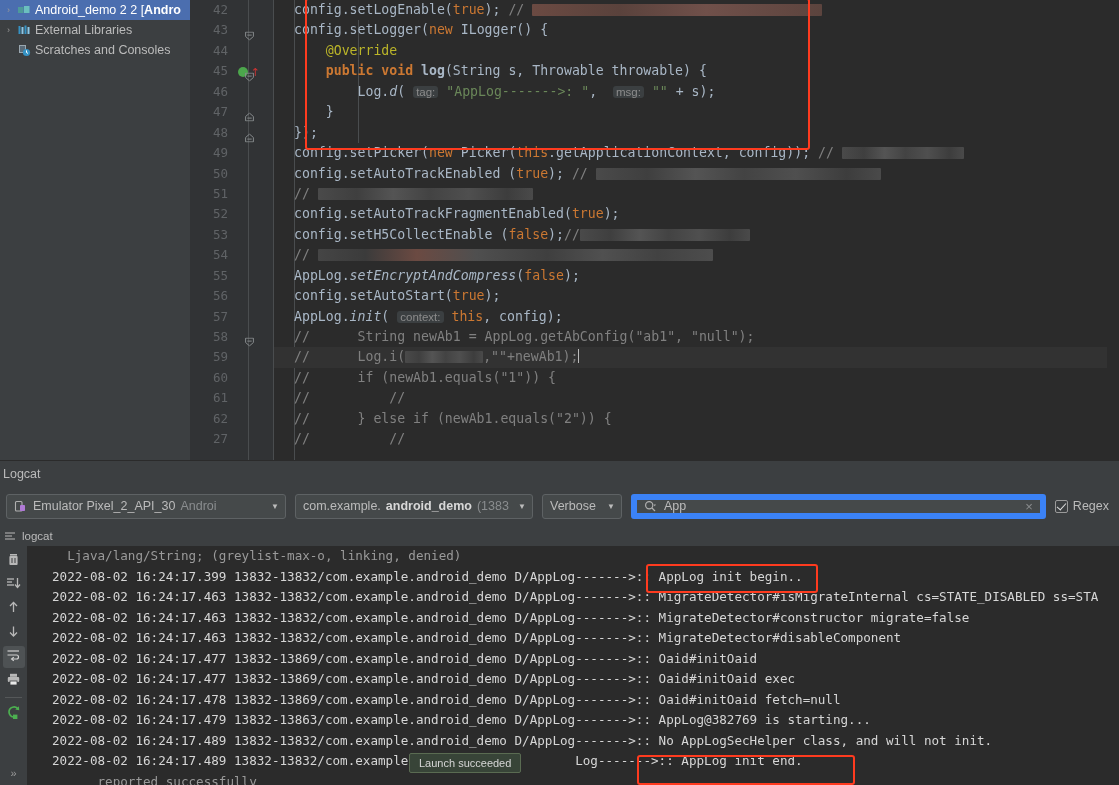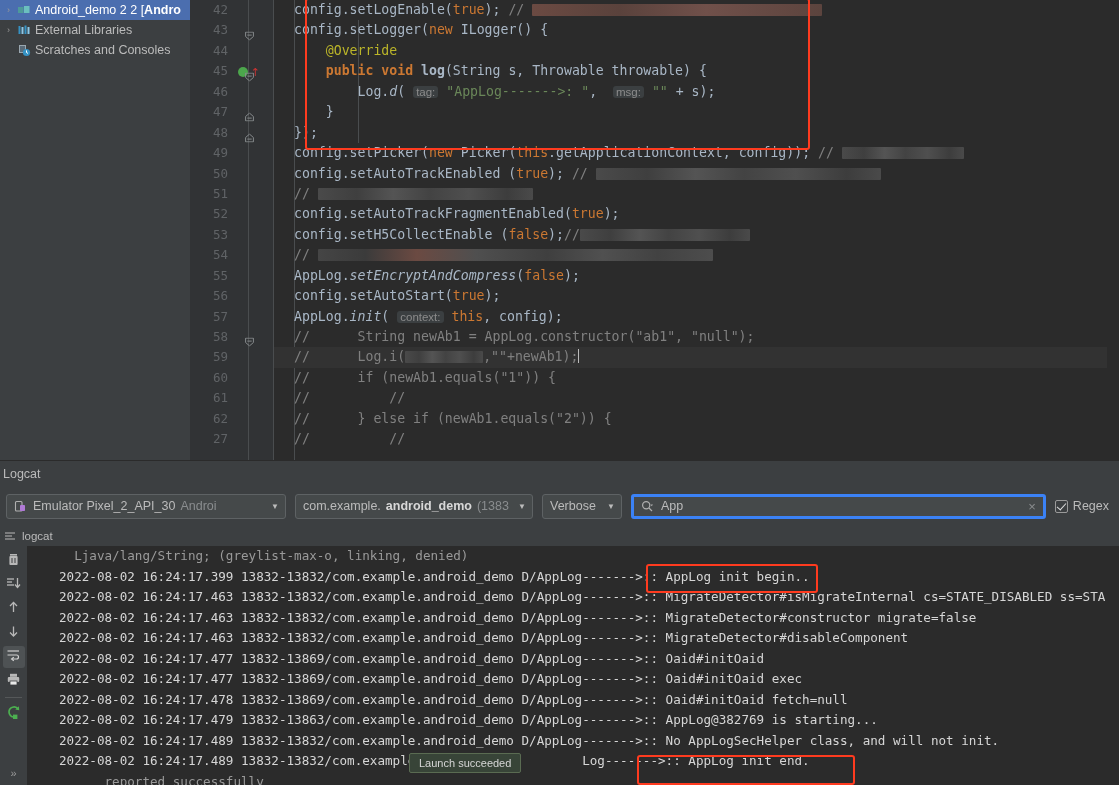--- a/index.html
+++ b/index.html
@@ -161,21 +161,21 @@
   }
   .combo .dim { color: #8a8d8f; }
   .combo .arrow { color: #bbbbbb; font-size: 8px; margin-left: 4px; }
   .device-combo { width: 280px; }
   .process-combo { width: 238px; }
   .level-combo { width: 80px; justify-content: space-between; }
   .searchfield {
     flex: 1 1 auto;
     height: 25px;
     background: #45494a;
-    border: 3px solid #3b82f6;
+    border: 6px solid #3b82f6;
     border-radius: 3px;
     display: flex; align-items: center;
     padding: 0 7px;
     font-size: 12.5px; color: #bbbbbb;
     gap: 7px;
   }
   .searchfield .value { flex: 1 1 auto; }
   .searchfield .clear { color: #8a8d8f; font-size: 13px; }
   .regex-wrap { display: flex; align-items: center; gap: 5px; font-size: 12.5px; color: #bbbbbb; padding-right: 4px;}
   .checkbox {
@@ -223,21 +223,21 @@
     background: #2b2b2b;
     position: relative;
     overflow: hidden;
   }
   .log-line {
     height: 20.5px; line-height: 20.5px;
     font-family: "DejaVu Sans Mono", monospace;
     font-size: 12.6px;
     color: #d6d6d6;
     white-space: pre;
-    padding-left: 32px;
+    padding-left: 25px;
   }
   .log-line.faded { color: #9a9a9a; }
 
   .tooltip-launch {
     position: absolute;
     background: #384438;
     border: 1px solid #5a6b52;
     color: #d6d6d6;
     font-family: "Liberation Sans", sans-serif;
     font-size: 11px;
@@ -342,21 +342,21 @@
         <div class="code-line"><span class="typ">});</span></div>
         <div class="code-line"><span class="typ">config.setPicker(</span><span class="kw">new </span><span class="typ">Picker(</span><span class="kw">this</span><span class="typ">.getApplicationContext, config)); </span><span class="cmt">// </span><span class="redact" style="width: 122px;"></span></div>
         <div class="code-line"><span class="typ">config.setAutoTrackEnabled (</span><span class="kw">true</span><span class="typ">); </span><span class="cmt">// </span><span class="redact" style="width: 285px;"></span></div>
         <div class="code-line"><span class="cmt">// </span><span class="redact" style="width: 215px;"></span></div>
         <div class="code-line"><span class="typ">config.setAutoTrackFragmentEnabled(</span><span class="kw">true</span><span class="typ">);</span></div>
         <div class="code-line"><span class="typ">config.setH5CollectEnable (</span><span class="kw">false</span><span class="typ">);</span><span class="cmt">//</span><span class="redact" style="width: 170px;"></span></div>
         <div class="code-line"><span class="cmt">// </span><span class="redact mixed" style="width: 395px;"></span></div>
         <div class="code-line"><span class="typ">AppLog.</span><span class="ital">setEncryptAndCompress</span><span class="typ">(</span><span class="kw">false</span><span class="typ">);</span></div>
         <div class="code-line"><span class="typ">config.setAutoStart(</span><span class="kw">true</span><span class="typ">);</span></div>
         <div class="code-line"><span class="typ">AppLog.</span><span class="ital">init</span><span class="typ">( </span><span class="param-hint">context:</span><span class="typ"> </span><span class="kw">this</span><span class="typ">, config);</span></div>
-        <div class="code-line"><span class="cmt">//      String newAb1 = AppLog.constructor("ab1", "null");</span></div>
+        <div class="code-line"><span class="cmt">//      String newAb1 = AppLog.getAbConfig("ab1", "null");</span></div>
         <div class="code-line current"><span class="cmt">//      Log.i(</span><span class="redact" style="width: 78px;"></span><span class="cmt">,""+newAb1);</span><span class="caret"></span></div>
         <div class="code-line"><span class="cmt">//      if (newAb1.equals("1")) {</span></div>
         <div class="code-line"><span class="cmt">//          //</span></div>
         <div class="code-line"><span class="cmt">//      } else if (newAb1.equals("2")) {</span></div>
         <div class="code-line"><span class="cmt">//          //</span></div>
       </div>
     <div class="editor-scroll-col"></div>
   </div>
 
   <div class="redbox" style="left:305px; top:-2px; width:505px; height:152px;"></div>

